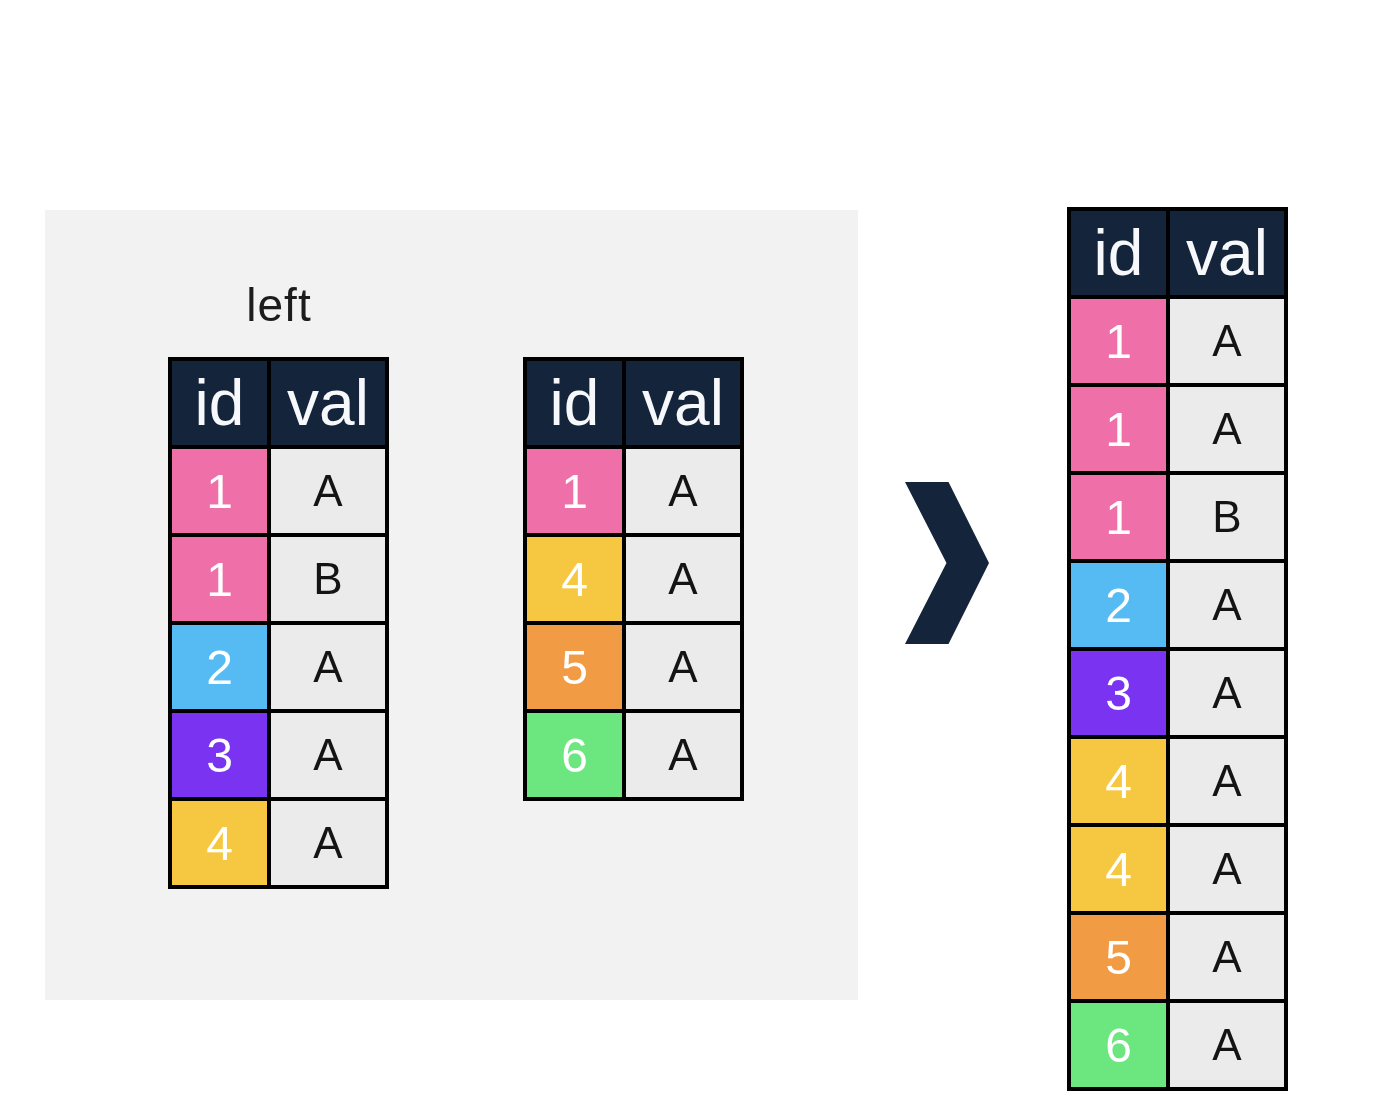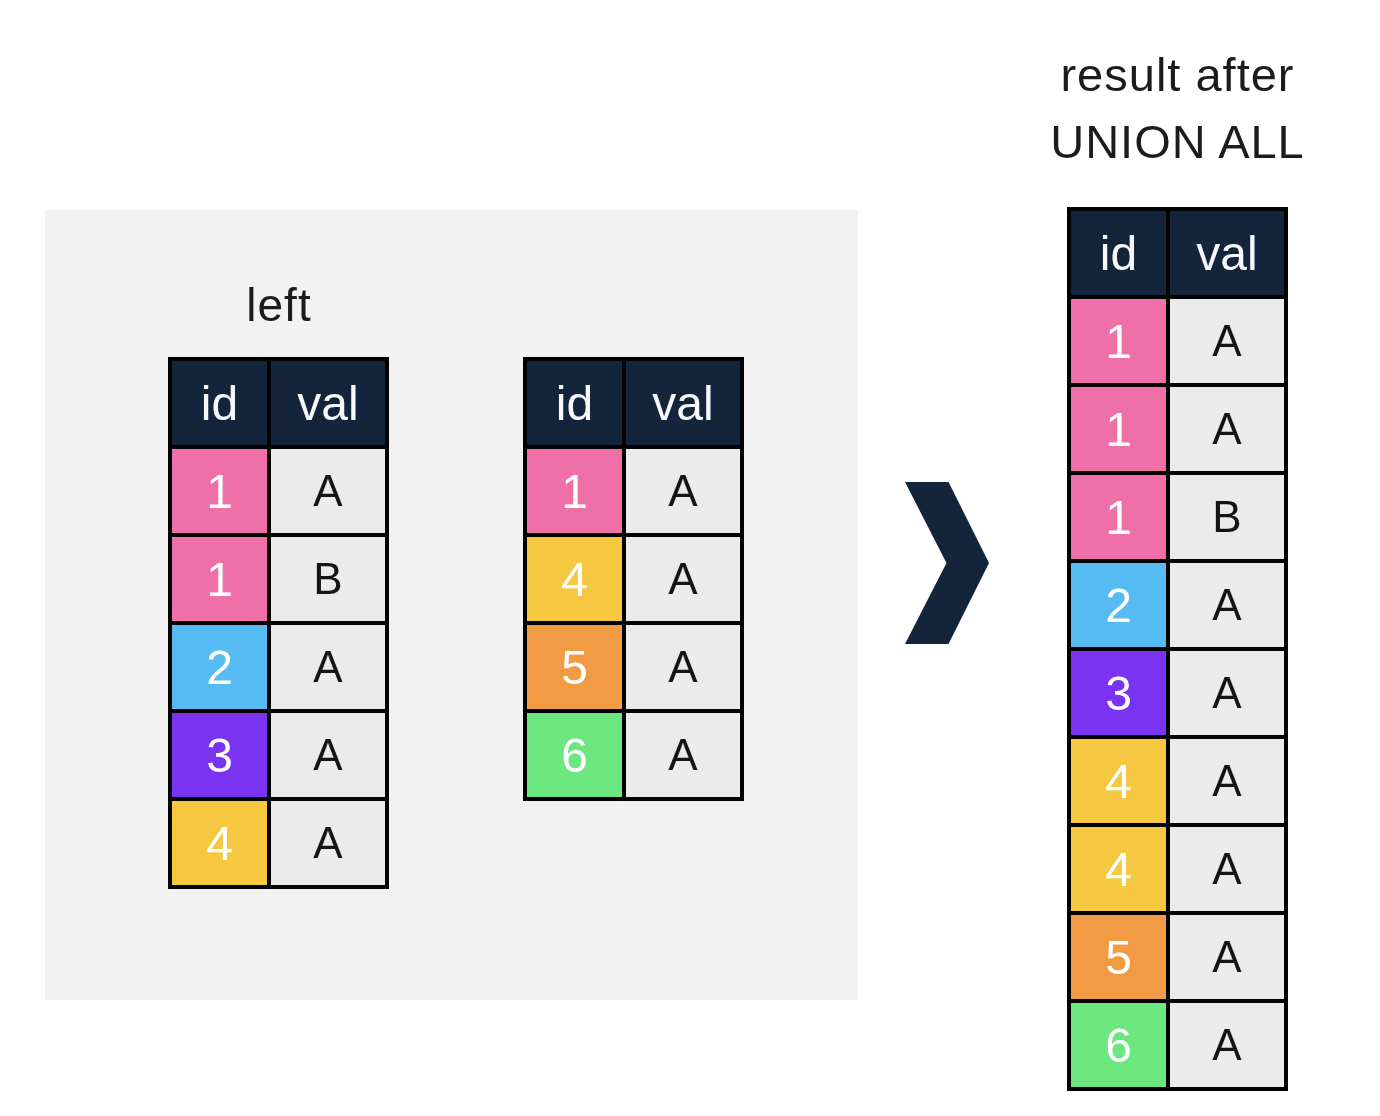--- a/index.html
+++ b/index.html
@@ -60,21 +60,21 @@
     text-align: center;
     vertical-align: middle;
     height: 84px;
   }
   .data-table .id-col  { width: 95px;  }
   .data-table .val-col { width: 114px; }
 
   .data-table th {
     background: var(--navy, #14243a);
     color: #f7f8fb;
-    font-size: 48px;
+    font-size: 64px;
     font-weight: 400;
   }
   .data-table td.id-cell {
     color: #ffffff;
     font-size: 48px;
   }
   .data-table td.val-cell {
     background: var(--cell_bg, #ebebeb);
     color: #141414;
     font-size: 44px;
@@ -87,24 +87,20 @@
     width: 84px;
     height: 162px;
   }
   .chevron polygon { fill: var(--navy, #14243a); }
 </style>
 </head>
 <body>
 
 <div class="canvas">
 
-  <div class="result-title">
-    <div>result after</div>
-    <div>UNION ALL</div>
-  </div>
 
   <div class="panel"></div>
 
   <div id="left-title" class="tbl-title">left</div>
 
   <table id="left-table" class="data-table">
     <tbody>
         <tr>
       <th class="id-col">id</th>
       <th class="val-col">val</th>

